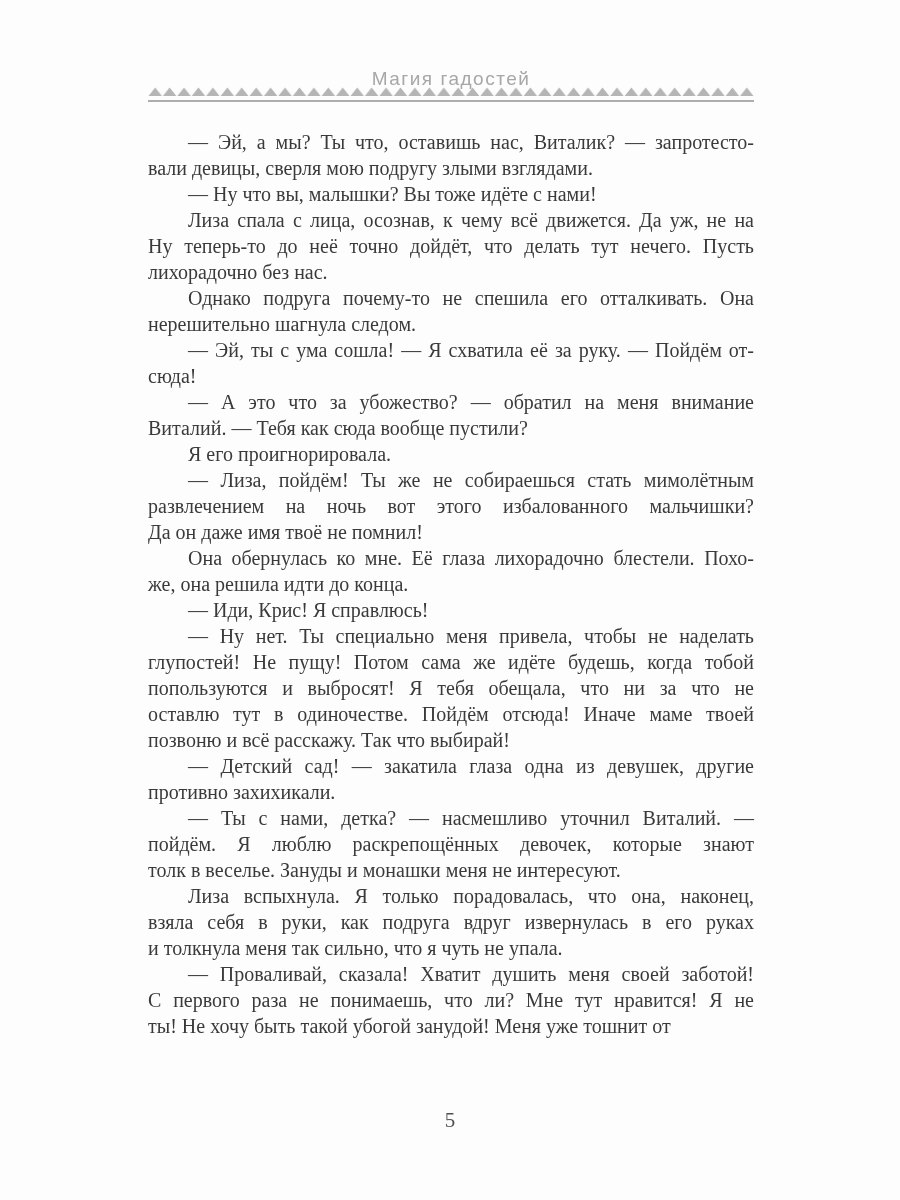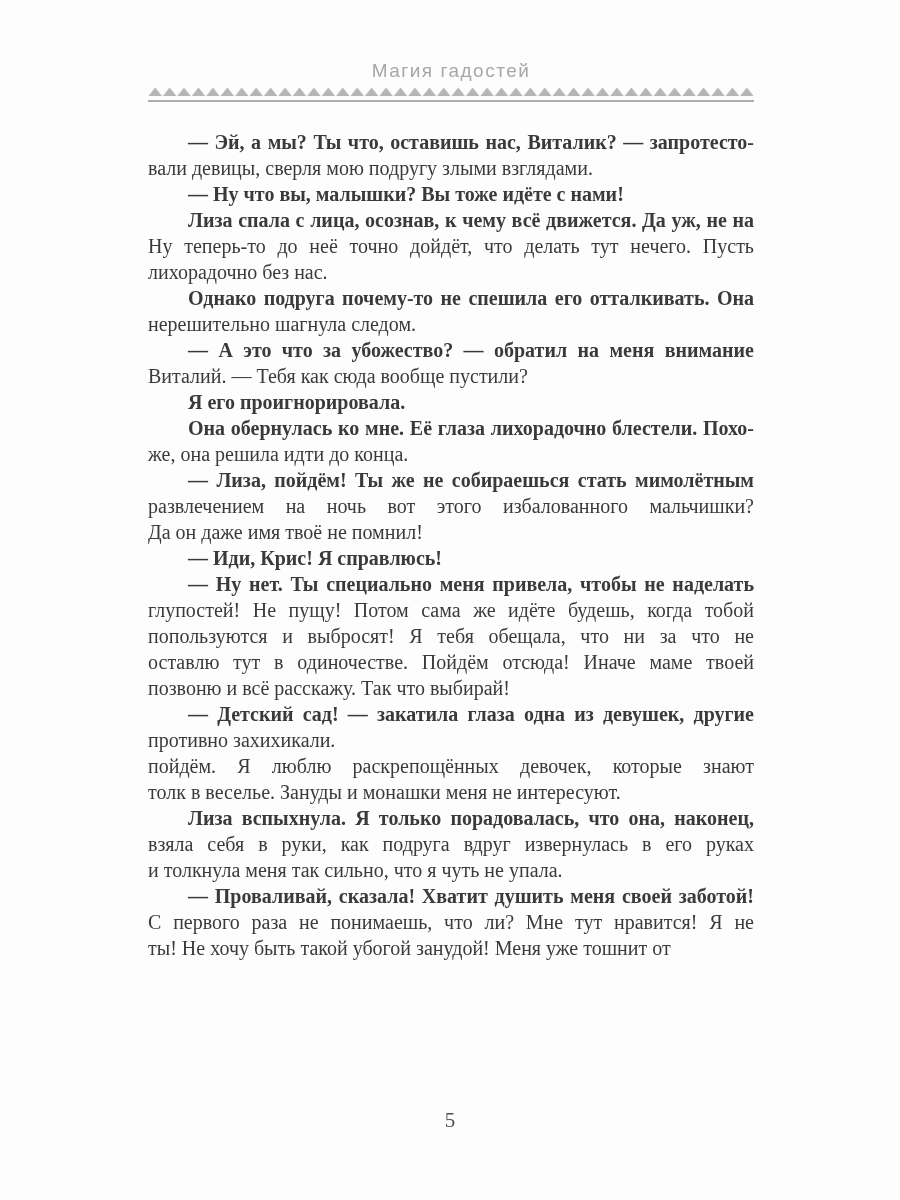--- a/index.html
+++ b/index.html
@@ -7,21 +7,21 @@
   .page {
     position: relative;
     width: 900px;
     height: 1200px;
     background: #fdfdfd;
     font-family: "Liberation Serif", "DejaVu Serif", serif;
     overflow: hidden;
   }
   .running-head {
     position: absolute;
-    top: 60px;
+    top: 68px;
     left: 148px;
     width: 606px;
     text-align: center;
     font-family: "Liberation Sans", "DejaVu Sans", sans-serif;
     font-weight: 300;
     font-size: 19px;
     letter-spacing: 1.5px;
     color: #a7a7a7;
   }
   .ornament {
@@ -47,21 +47,21 @@
   }
   .para { margin: 0; }
   .line {
     text-align: justify;
     text-align-last: justify;
   }
   .line.last {
     text-align: justify;
     text-align-last: left;
   }
-  .line.indent { text-indent: 40px; font-weight: bold; }
+  .line.indent { text-indent: 40px; }
   .folio {
     position: absolute;
     top: 1108px;
     left: 0;
     width: 900px;
     text-align: center;
     font-size: 21px;
     color: #4f4f4f;
   }
 </style>
@@ -95,50 +95,55 @@
       <div class="para">
         <div class="line indent">Лиза спала с лица, осознав, к чему всё движется. Да уж, не на</div>
         <div class="line">Ну теперь-то до неё точно дойдёт, что делать тут нечего. Пусть</div>
         <div class="line last">лихорадочно без нас.</div>
       </div>
       <div class="para">
         <div class="line indent">Однако подруга почему-то не спешила его отталкивать. Она</div>
         <div class="line last">нерешительно шагнула следом.</div>
       </div>
       <div class="para">
+        <div class="line indent">— Эй, ты с ума сошла! — Я схватила её за руку. — Пойдём от-</div>
+        <div class="line last">сюда!</div>
+      </div>
+      <div class="para">
         <div class="line indent">— А это что за убожество? — обратил на меня внимание</div>
         <div class="line last">Виталий. — Тебя как сюда вообще пустили?</div>
       </div>
       <div class="para">
         <div class="line indent last">Я его проигнорировала.</div>
       </div>
       <div class="para">
-        <div class="line indent">Она обернулась ко мне. Её глаза лихорадочно блестели. Похо-</div>
-        <div class="line last">же, она решила идти до конца.</div>
-      </div>
-      <div class="para">
         <div class="line indent">— Лиза, пойдём! Ты же не собираешься стать мимолётным</div>
         <div class="line">развлечением на ночь вот этого избалованного мальчишки?</div>
         <div class="line last">Да он даже имя твоё не помнил!</div>
+      </div>
+      <div class="para">
+        <div class="line indent">Она обернулась ко мне. Её глаза лихорадочно блестели. Похо-</div>
+        <div class="line last">же, она решила идти до конца.</div>
       </div>
       <div class="para">
         <div class="line indent last">— Иди, Крис! Я справлюсь!</div>
       </div>
       <div class="para">
         <div class="line indent">— Ну нет. Ты специально меня привела, чтобы не наделать</div>
         <div class="line">глупостей! Не пущу! Потом сама же идёте будешь, когда тобой</div>
         <div class="line">попользуются и выбросят! Я тебя обещала, что ни за что не</div>
         <div class="line">оставлю тут в одиночестве. Пойдём отсюда! Иначе маме твоей</div>
         <div class="line last">позвоню и всё расскажу. Так что выбирай!</div>
       </div>
       <div class="para">
         <div class="line indent">— Детский сад! — закатила глаза одна из девушек, другие</div>
         <div class="line last">противно захихикали.</div>
       </div>
       <div class="para">
+        <div class="line indent">— Ты с нами, детка? — насмешливо уточнил Виталий. —</div>
         <div class="line">пойдём. Я люблю раскрепощённых девочек, которые знают</div>
         <div class="line last">толк в веселье. Зануды и монашки меня не интересуют.</div>
       </div>
       <div class="para">
         <div class="line indent">Лиза вспыхнула. Я только порадовалась, что она, наконец,</div>
         <div class="line">взяла себя в руки, как подруга вдруг извернулась в его руках</div>
         <div class="line last">и толкнула меня так сильно, что я чуть не упала.</div>
       </div>
       <div class="para">
         <div class="line indent">— Проваливай, сказала! Хватит душить меня своей заботой!</div>

